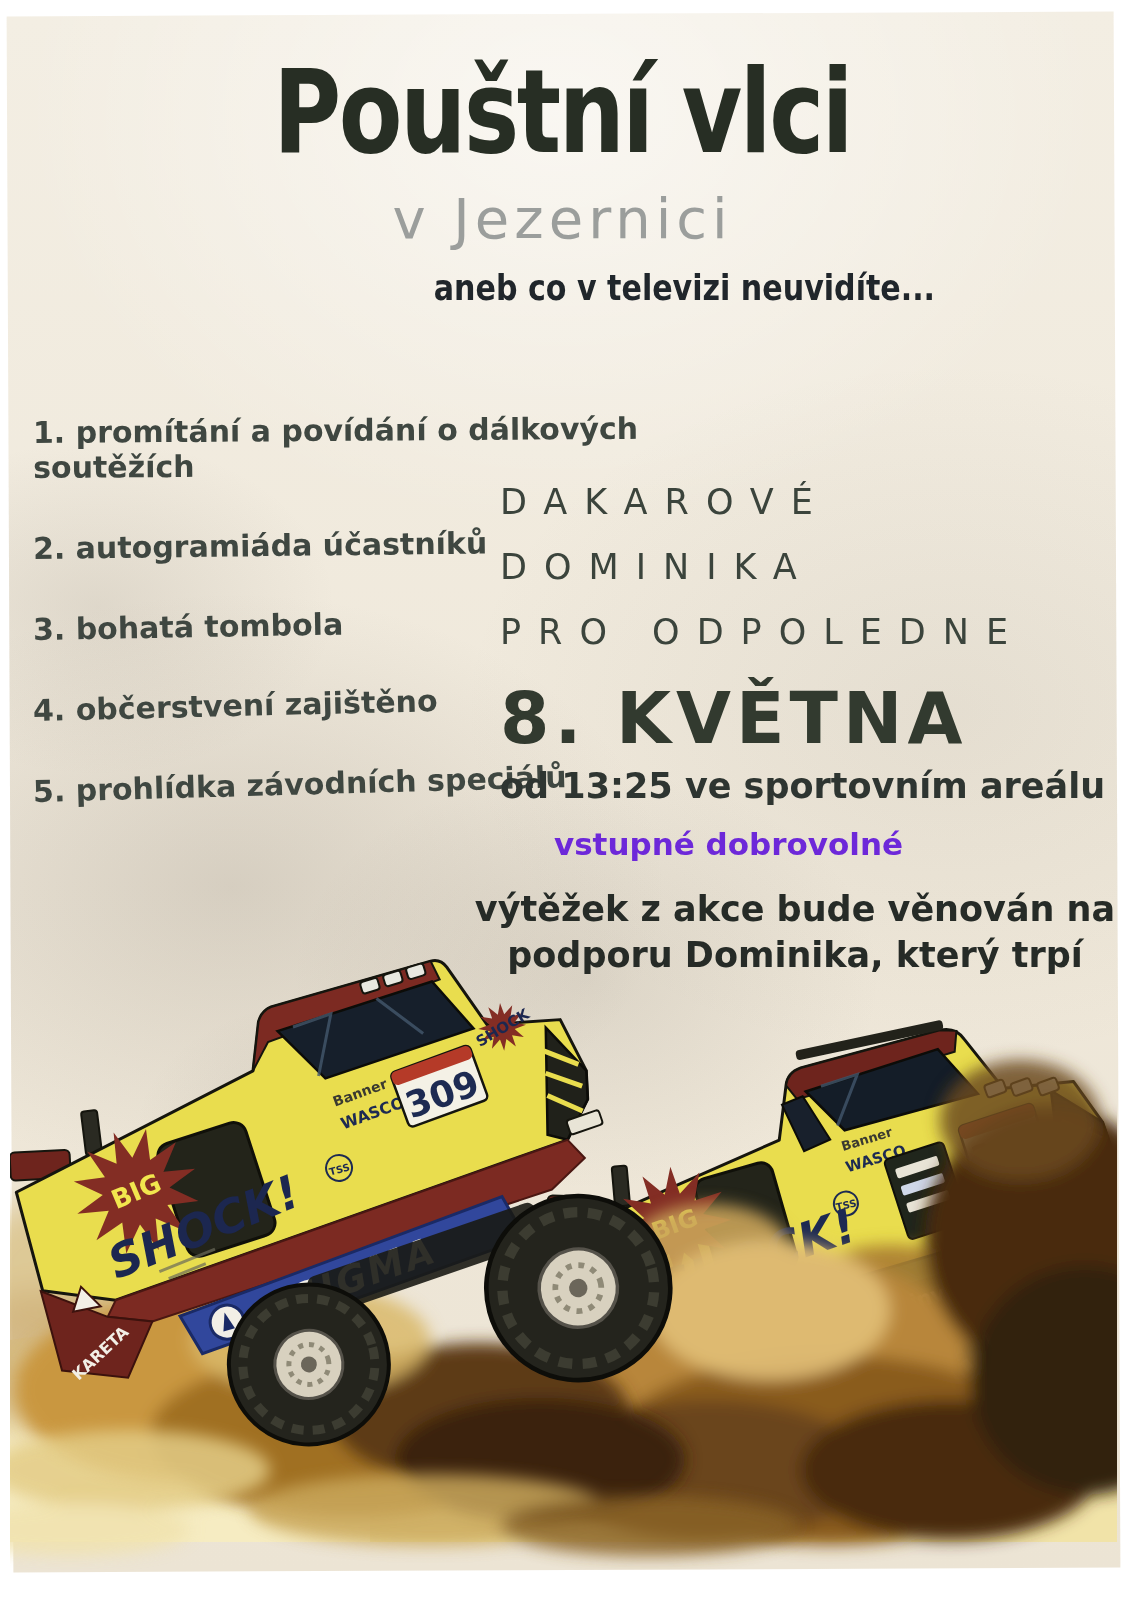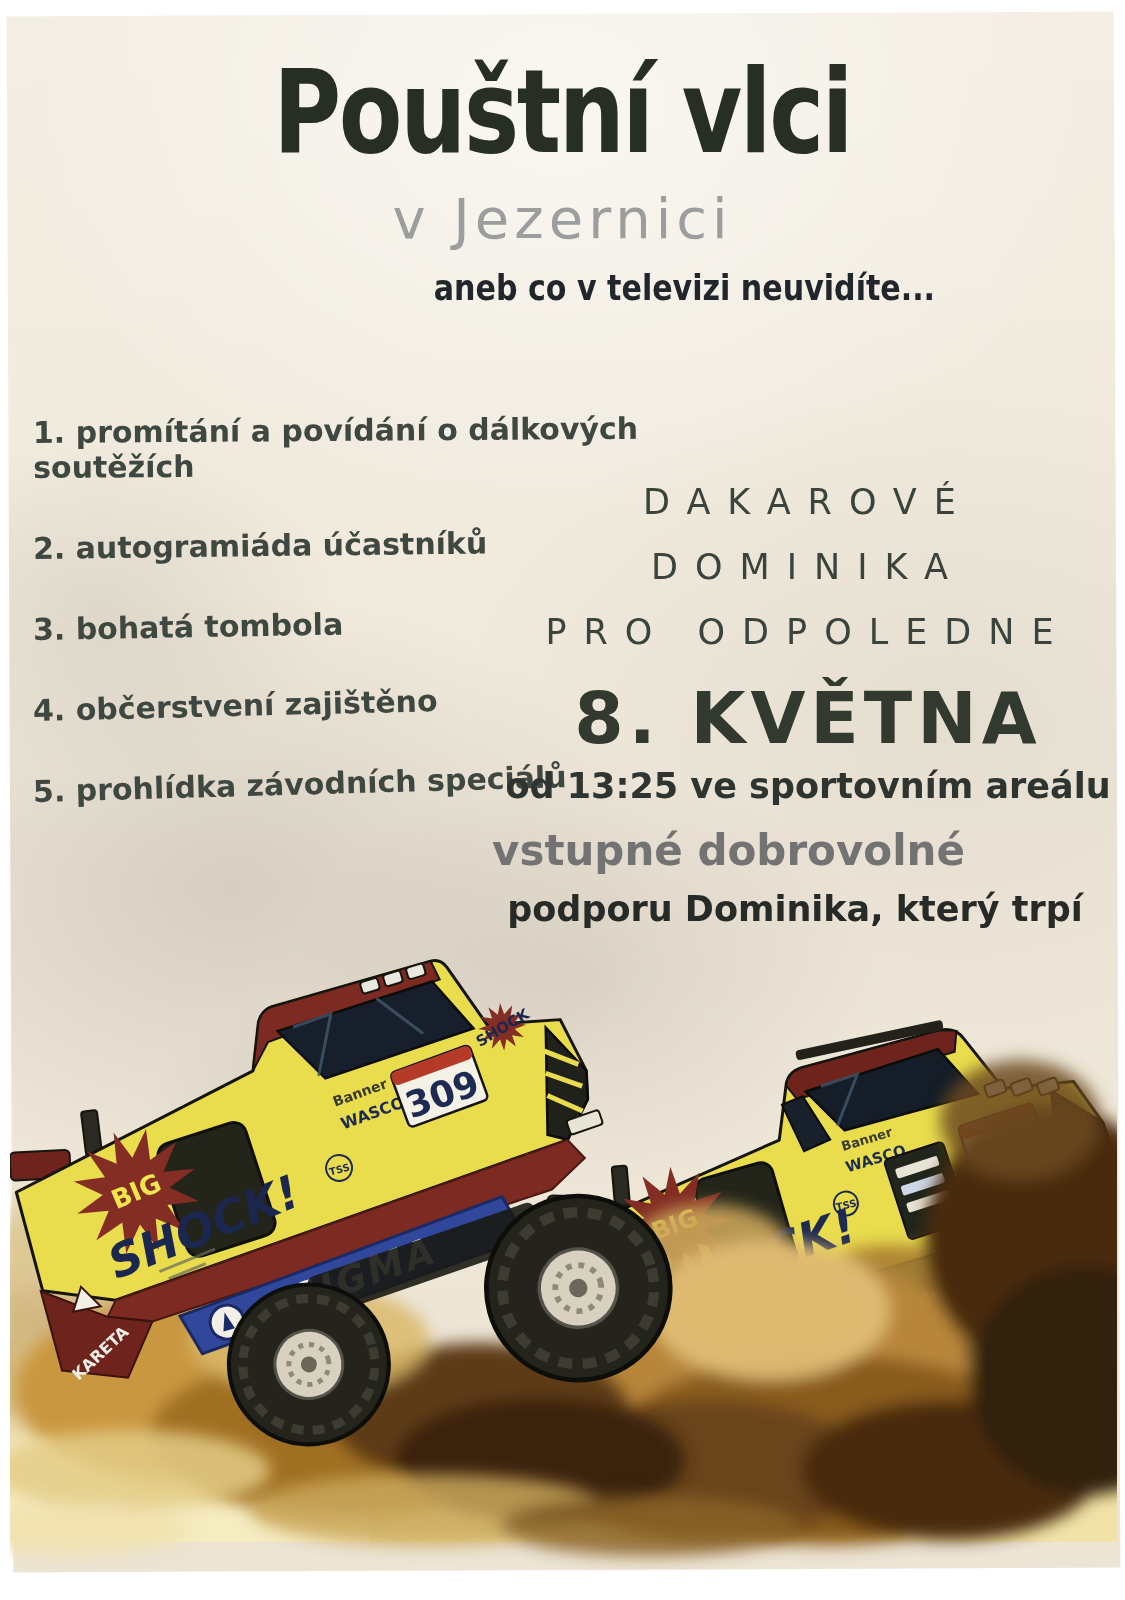--- a/index.html
+++ b/index.html
@@ -26,26 +26,26 @@
   .tagline .squeeze{display:inline-block;transform:translateX(122px) scaleX(.86);transform-origin:center;}
 
   .program{top:415px;left:33px;width:650px;}
   .program-item{font-size:30px;font-weight:bold;color:#3f4741;margin-bottom:46px;transform-origin:left center;}
   .program-item:nth-child(1){transform:rotate(-0.4deg);}
   .program-item:nth-child(2){transform:rotate(-0.7deg);}
   .program-item:nth-child(3){transform:rotate(-1.0deg);}
   .program-item:nth-child(4){transform:rotate(-1.4deg);}
   .program-item:nth-child(5){transform:rotate(-1.6deg);}
 
-  .event{top:482px;left:500px;width:616px;text-align:center;}
+  .event{top:482px;left:500px;width:616px;text-align:left;}
   .event-line{font-size:35px;color:#3b443c;letter-spacing:17px;margin-bottom:25px;}
   .event-date{font-size:71px;font-weight:bold;color:#323a2f;letter-spacing:5px;margin-top:2px;}
   .event-time{font-size:35px;font-weight:bold;color:#2e3531;margin-top:6px;letter-spacing:0px;}
 
-  .admission{top:826px;font-size:42px;font-weight:bold;color:#737373;}
+  .admission{top:826px;font-size:31px;font-weight:bold;color:#6d28d9;}
   .admission .shift{display:inline-block;transform:translateX(166px);}
 
   .charity{top:886px;left:470px;width:650px;text-align:center;}
   .charity-line{font-size:35px;font-weight:bold;color:#262b27;line-height:46px;}
 
   .illustration{position:absolute;left:10px;top:910px;width:1107px;height:660px;}
   svg text{font-family:"DejaVu Sans","Liberation Sans",sans-serif;}
 </style>
 </head>
 <body>
@@ -76,20 +76,21 @@
   <div class="event-line">PRO ODPOLEDNE</div>
   <div class="event-date">8. KVĚTNA</div>
   <div class="event-time">od 13:25 ve sportovním areálu</div>
 </div>
 
 <div class="abs center admission">
   <span class="shift">vstupné dobrovolné</span>
 </div>
 
 <div class="abs charity">
+  <div class="charity-line">výtěžek z akce bude věnován na</div>
   <div class="charity-line">podporu Dominika, který trpí</div>
 </div>
 
 <svg class="illustration" viewBox="0 0 1107 660" aria-hidden="true">
   <defs>
     <filter id="soft" x="-40%" y="-40%" width="180%" height="180%">
         <feGaussianBlur stdDeviation="8"></feGaussianBlur>
       </filter>
     <filter id="soft2" x="-40%" y="-40%" width="180%" height="180%">
         <feGaussianBlur stdDeviation="16"></feGaussianBlur>

